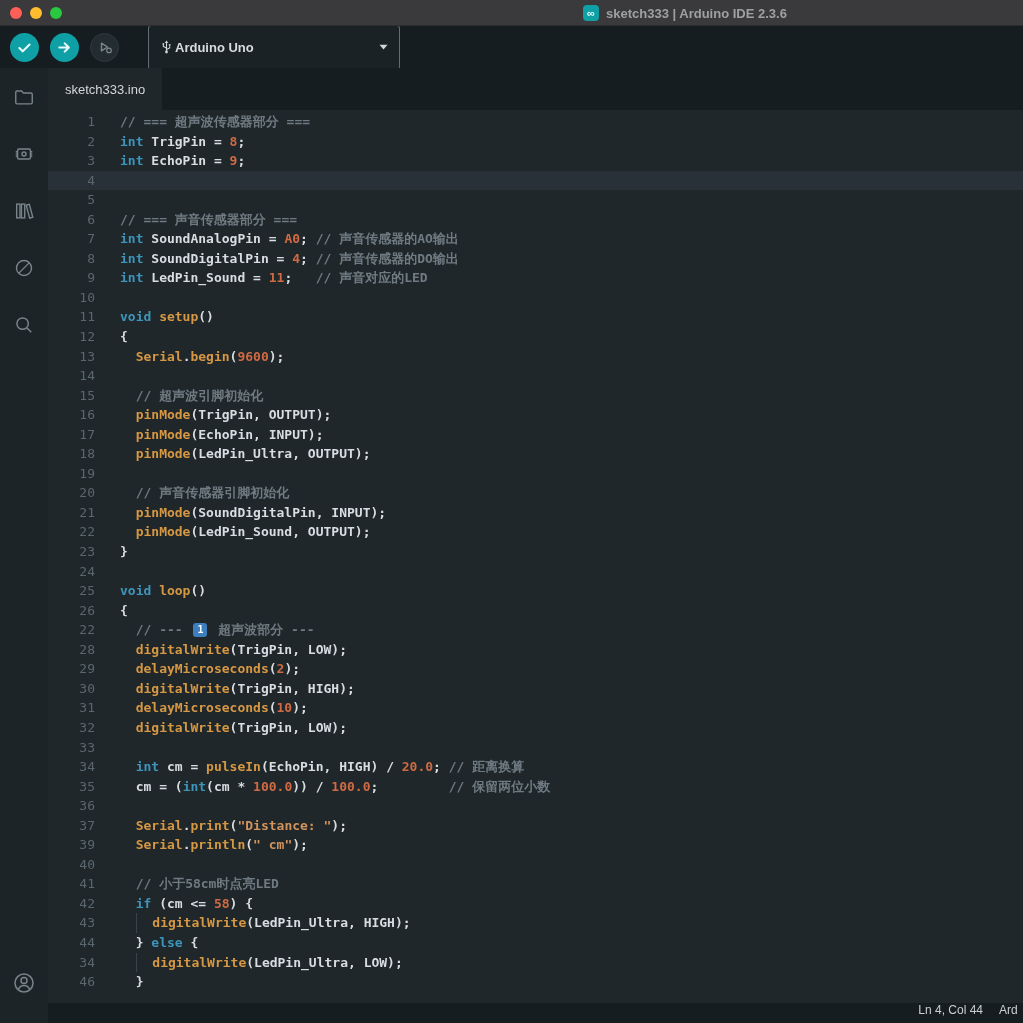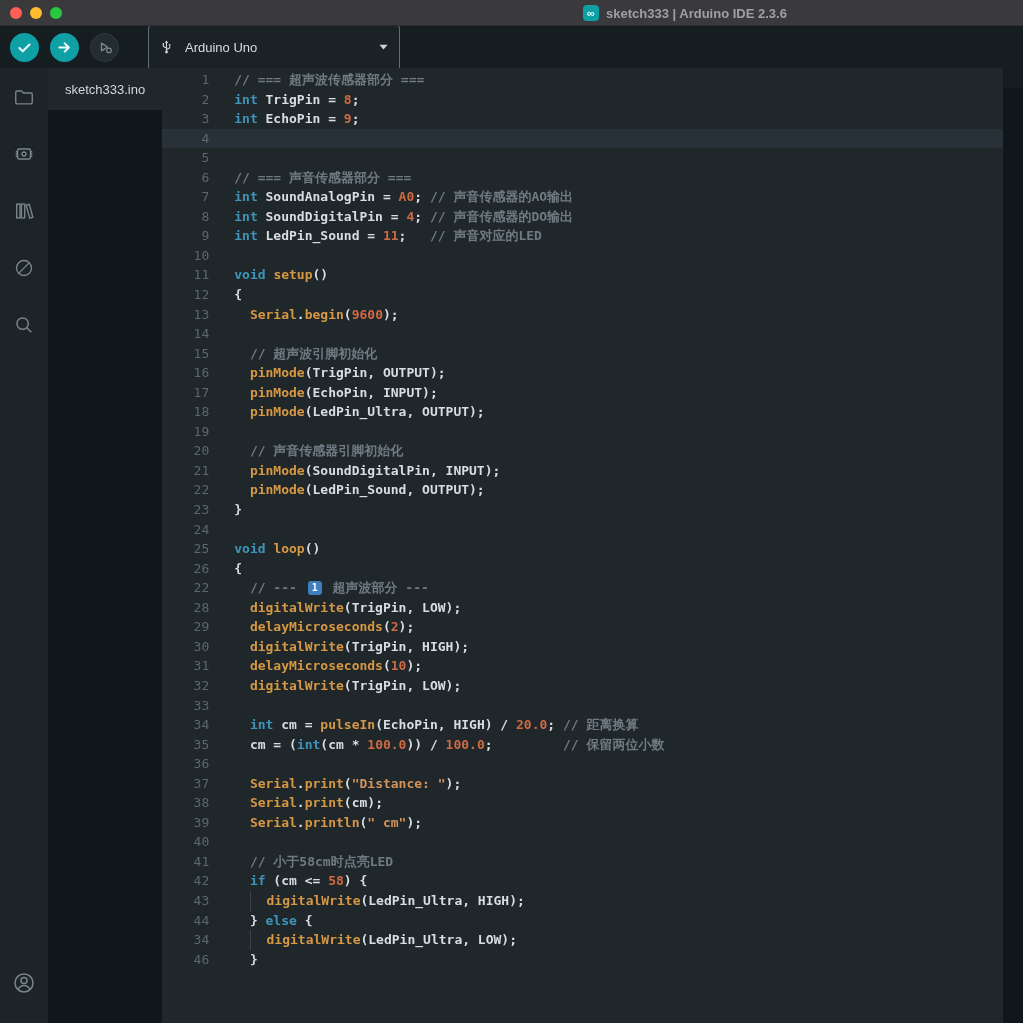--- a/index.html
+++ b/index.html
@@ -23,34 +23,34 @@
                color: #eafcfc; font-size: 11px; line-height: 16px; text-align: center; font-weight: 700; }
 
   
   .toolbar { flex: 0 0 42px; height: 42px; background: var(--chrome-bg, #161d20);
              display: flex; align-items: center; padding-left: 10px; }
   .tool-btn { width: 29px; height: 29px; border-radius: 50%; border: none; cursor: pointer;
               display: flex; align-items: center; justify-content: center; margin-right: 11px; flex: 0 0 auto; }
   .tool-btn.teal { background: var(--accent-teal, #0fa0a6); }
   .tool-btn.debug { background: #232c30; border: 1px solid #2f3a3f; }
   .board-select { margin-left: 18px; width: 252px; height: 45px; border: 1px solid #606d73; border-radius: 3px;
-                  background: #1b2226; display: flex; align-items: center; gap: 12px; padding: 0 11px;
-                  color: #d7dce0; font-size: 13px; font-weight: 400; cursor: pointer; }
+                  background: #1b2226; display: flex; align-items: center; gap: 2px; padding: 0 11px;
+                  color: #d7dce0; font-size: 13px; font-weight: 700; cursor: pointer; }
   .board-select .caret { margin-left: auto; display: flex; align-items: center; }
 
   
   .main { flex: 1; display: flex; min-height: 0; }
 
   .activitybar { flex: 0 0 48px; width: 48px; background: #1d2428;
                  display: flex; flex-direction: column; align-items: center; }
   .side-btn { width: 48px; height: 57px; background: none; border: none; cursor: pointer;
               display: flex; align-items: center; justify-content: center; }
   .side-btn.account { margin-top: auto; height: 44px; margin-bottom: 18px; }
 
-  .editor-col { flex: 1; display: flex; flex-direction: row; min-width: 0; }
+  .editor-col { flex: 1; display: flex; flex-direction: column; min-width: 0; }
 
   .tabstrip { flex: 0 0 42px; height: 42px; background: var(--chrome-bg, #161d20); display: flex; }
   .tab { background: var(--editor-bg, #1f272a); color: #d2d7db; font-size: 13px;
          padding: 0 17px; display: flex; align-items: center; cursor: pointer; }
 
   
   .editor { flex: 1; background: var(--editor-bg, #1f272a); overflow: hidden; padding-top: 2px;
             font-family: "DejaVu Sans Mono", monospace; font-size: 13px; font-weight: 600;
             line-height: 19.56px; cursor: text; }
   .code-line { display: flex; height: 19.56px; white-space: pre; }
@@ -232,21 +232,20 @@
           <div class="code-line"><span class="ln">28</span><span class="code"><span class="t-pl">  </span><span class="t-fn">digitalWrite</span><span class="t-pl">(TrigPin, LOW);</span></span></div>
           <div class="code-line"><span class="ln">29</span><span class="code"><span class="t-pl">  </span><span class="t-fn">delayMicroseconds</span><span class="t-pl">(</span><span class="t-num">2</span><span class="t-pl">);</span></span></div>
           <div class="code-line"><span class="ln">30</span><span class="code"><span class="t-pl">  </span><span class="t-fn">digitalWrite</span><span class="t-pl">(TrigPin, HIGH);</span></span></div>
           <div class="code-line"><span class="ln">31</span><span class="code"><span class="t-pl">  </span><span class="t-fn">delayMicroseconds</span><span class="t-pl">(</span><span class="t-num">10</span><span class="t-pl">);</span></span></div>
           <div class="code-line"><span class="ln">32</span><span class="code"><span class="t-pl">  </span><span class="t-fn">digitalWrite</span><span class="t-pl">(TrigPin, LOW);</span></span></div>
           <div class="code-line"><span class="ln">33</span><span class="code"></span></div>
           <div class="code-line"><span class="ln">34</span><span class="code"><span class="t-pl">  </span><span class="t-kw">int</span><span class="t-pl"> cm = </span><span class="t-fn">pulseIn</span><span class="t-pl">(EchoPin, HIGH) / </span><span class="t-num">20.0</span><span class="t-pl">; </span><span class="t-cm">// 距离换算</span></span></div>
           <div class="code-line"><span class="ln">35</span><span class="code"><span class="t-pl">  cm = (</span><span class="t-kw">int</span><span class="t-pl">(cm * </span><span class="t-num">100.0</span><span class="t-pl">)) / </span><span class="t-num">100.0</span><span class="t-pl">;         </span><span class="t-cm">// 保留两位小数</span></span></div>
           <div class="code-line"><span class="ln">36</span><span class="code"></span></div>
           <div class="code-line"><span class="ln">37</span><span class="code"><span class="t-pl">  </span><span class="t-fn">Serial</span><span class="t-pl">.</span><span class="t-fn">print</span><span class="t-pl">(</span><span class="t-str">"Distance: "</span><span class="t-pl">);</span></span></div>
-          <div class="code-line"><span class="ln">38</span><span class="code"><span class="t-pl">  </span><span class="t-fn">Serial</span><span class="t-pl">.</span><span class="t-fn">print</span><span class="t-pl">(cm);</span></span></div>
           <div class="code-line"><span class="ln">39</span><span class="code"><span class="t-pl">  </span><span class="t-fn">Serial</span><span class="t-pl">.</span><span class="t-fn">println</span><span class="t-pl">(</span><span class="t-str">" cm"</span><span class="t-pl">);</span></span></div>
           <div class="code-line"><span class="ln">40</span><span class="code"></span></div>
           <div class="code-line"><span class="ln">41</span><span class="code"><span class="t-cm">  // 小于58cm时点亮LED</span></span></div>
           <div class="code-line"><span class="ln">42</span><span class="code"><span class="t-pl">  </span><span class="t-kw">if</span><span class="t-pl"> (cm &lt;= </span><span class="t-num">58</span><span class="t-pl">) {</span></span></div>
           <div class="code-line"><span class="ln">43</span><span class="code"><span class="t-pl">  </span><span class="t-guide"></span><span class="t-pl">  </span><span class="t-fn">digitalWrite</span><span class="t-pl">(LedPin_Ultra, HIGH);</span></span></div>
           <div class="code-line"><span class="ln">44</span><span class="code"><span class="t-pl">  } </span><span class="t-kw">else</span><span class="t-pl"> {</span></span></div>
           <div class="code-line"><span class="ln">34</span><span class="code"><span class="t-pl">  </span><span class="t-guide"></span><span class="t-pl">  </span><span class="t-fn">digitalWrite</span><span class="t-pl">(LedPin_Ultra, LOW);</span></span></div>
           <div class="code-line"><span class="ln">46</span><span class="code"><span class="t-pl">  }</span></span></div>
         </div>
 

